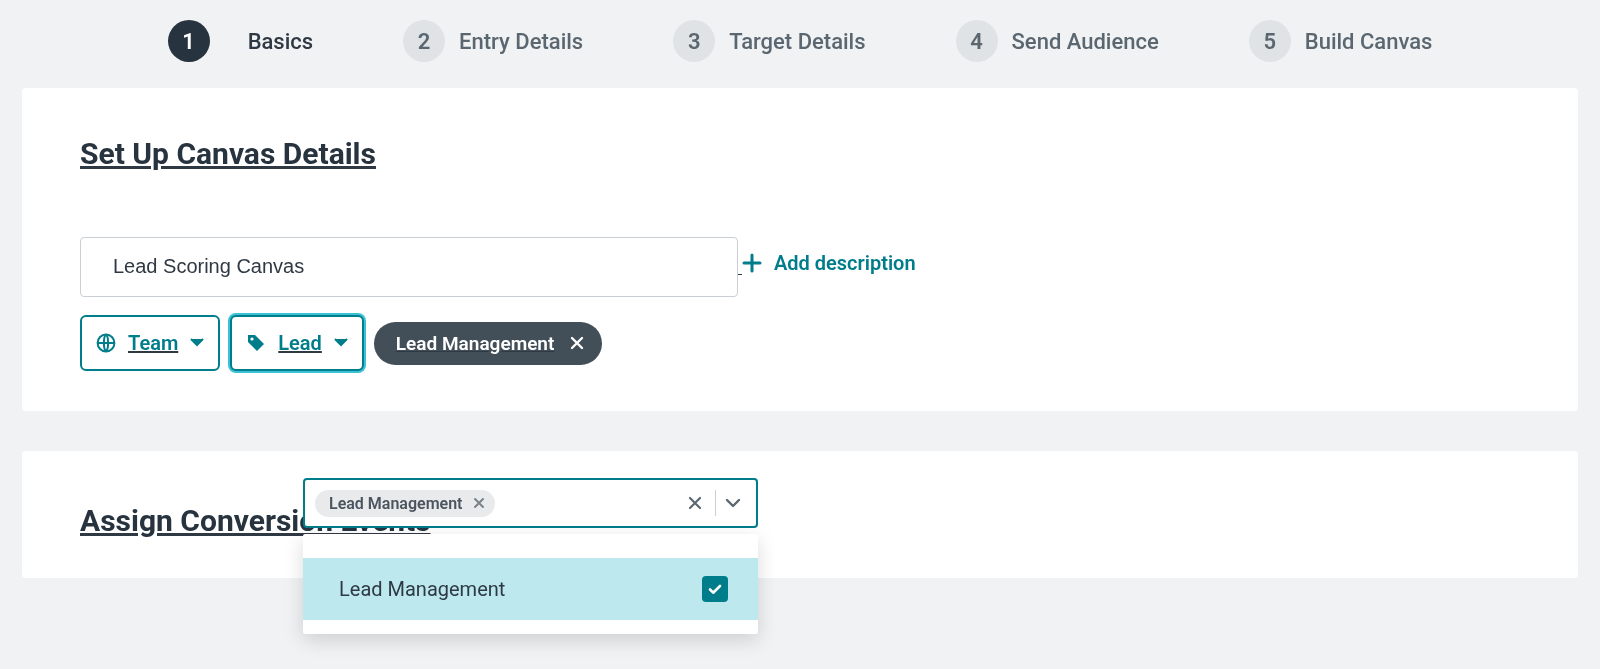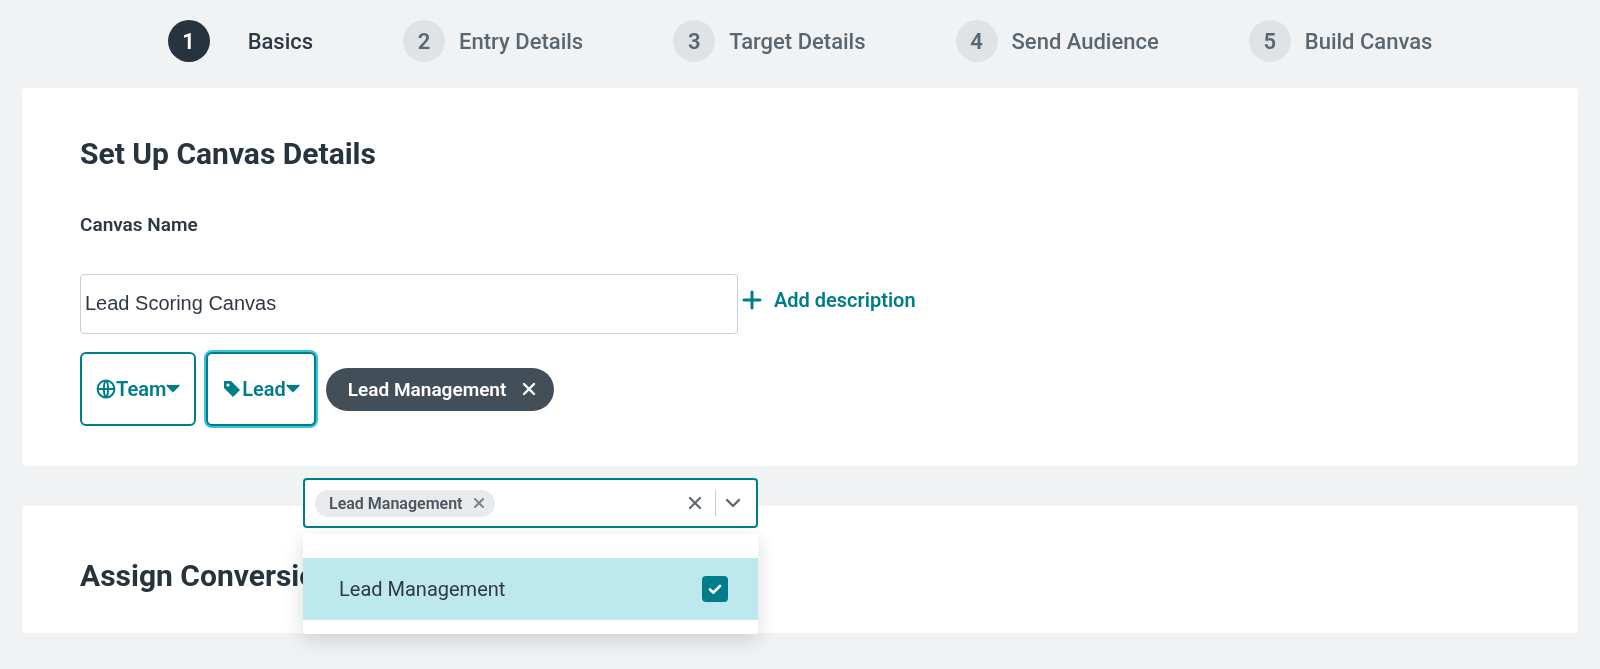--- a/index.html
+++ b/index.html
@@ -49,20 +49,21 @@
   }
   .step.active .step-label { color: #2f3944; margin-left: 24px; }
 
   
   .card {
     background: #fff;
     margin: 0 22px 40px;
     border-radius: 4px;
     padding: 48px 58px 40px;
     position: relative;
+    text-decoration: underline;
   }
   .card + .card { margin-top: 40px; }
 
   h1.section-title {
     font-size: 30px;
     font-weight: 700;
     color: #27333f;
     margin-bottom: 42px;
   }
 
@@ -71,21 +72,21 @@
     font-weight: 600;
     color: #2f3944;
     margin-bottom: 14px;
   }
 
   .text-input {
     width: 658px;
     height: 60px;
     border: 1px solid #c9cfd4;
     border-radius: 4px;
-    padding: 0 4px;
+    padding: 0 32px;
     font-size: 20px;
     color: #2f3944;
     outline: none;
   }
 
   .add-desc {
     display: inline-flex;
     align-items: center;
     gap: 12px;
     color: #007d8a;
@@ -103,24 +104,25 @@
 
   
   .pill-row {
     display: flex;
     align-items: center;
     gap: 10px;
   }
   .pill-outline {
     display: inline-flex;
     align-items: center;
+    gap: 12px;
     border: 2px solid #007d8a;
     color: #007d8a;
     border-radius: 6px;
-    padding: 23px 14px;
+    padding: 14px 14px;
     font-size: 20px;
     font-weight: 600;
     cursor: pointer;
     background: #fff;
   }
   .pill-outline.focused {
     box-shadow: 0 0 0 2px #3ac3d6;
   }
   .pill-chip {
     display: inline-flex;
@@ -233,21 +235,20 @@
   </div>
   <div class="step">
     <div class="step-circle">5</div>
     <div class="step-label">Build Canvas</div>
   </div>
 </div>
 
 <div class="card">
   <h1 class="section-title">Set Up Canvas Details</h1>
 
-  <div class="field-label">Canvas Name</div>
   <input class="text-input" type="text" value="Lead Scoring Canvas" style="">
 
   <div class="add-desc">
     <span class="plus-wrap">
       <svg width="20" height="20" viewBox="0 0 20 20">
           <path d="M10 2v16M2 10h16" stroke="#007d8a" stroke-width="3" stroke-linecap="round"></path>
         </svg>
     </span>
     <span>Add description</span>
   </div>

